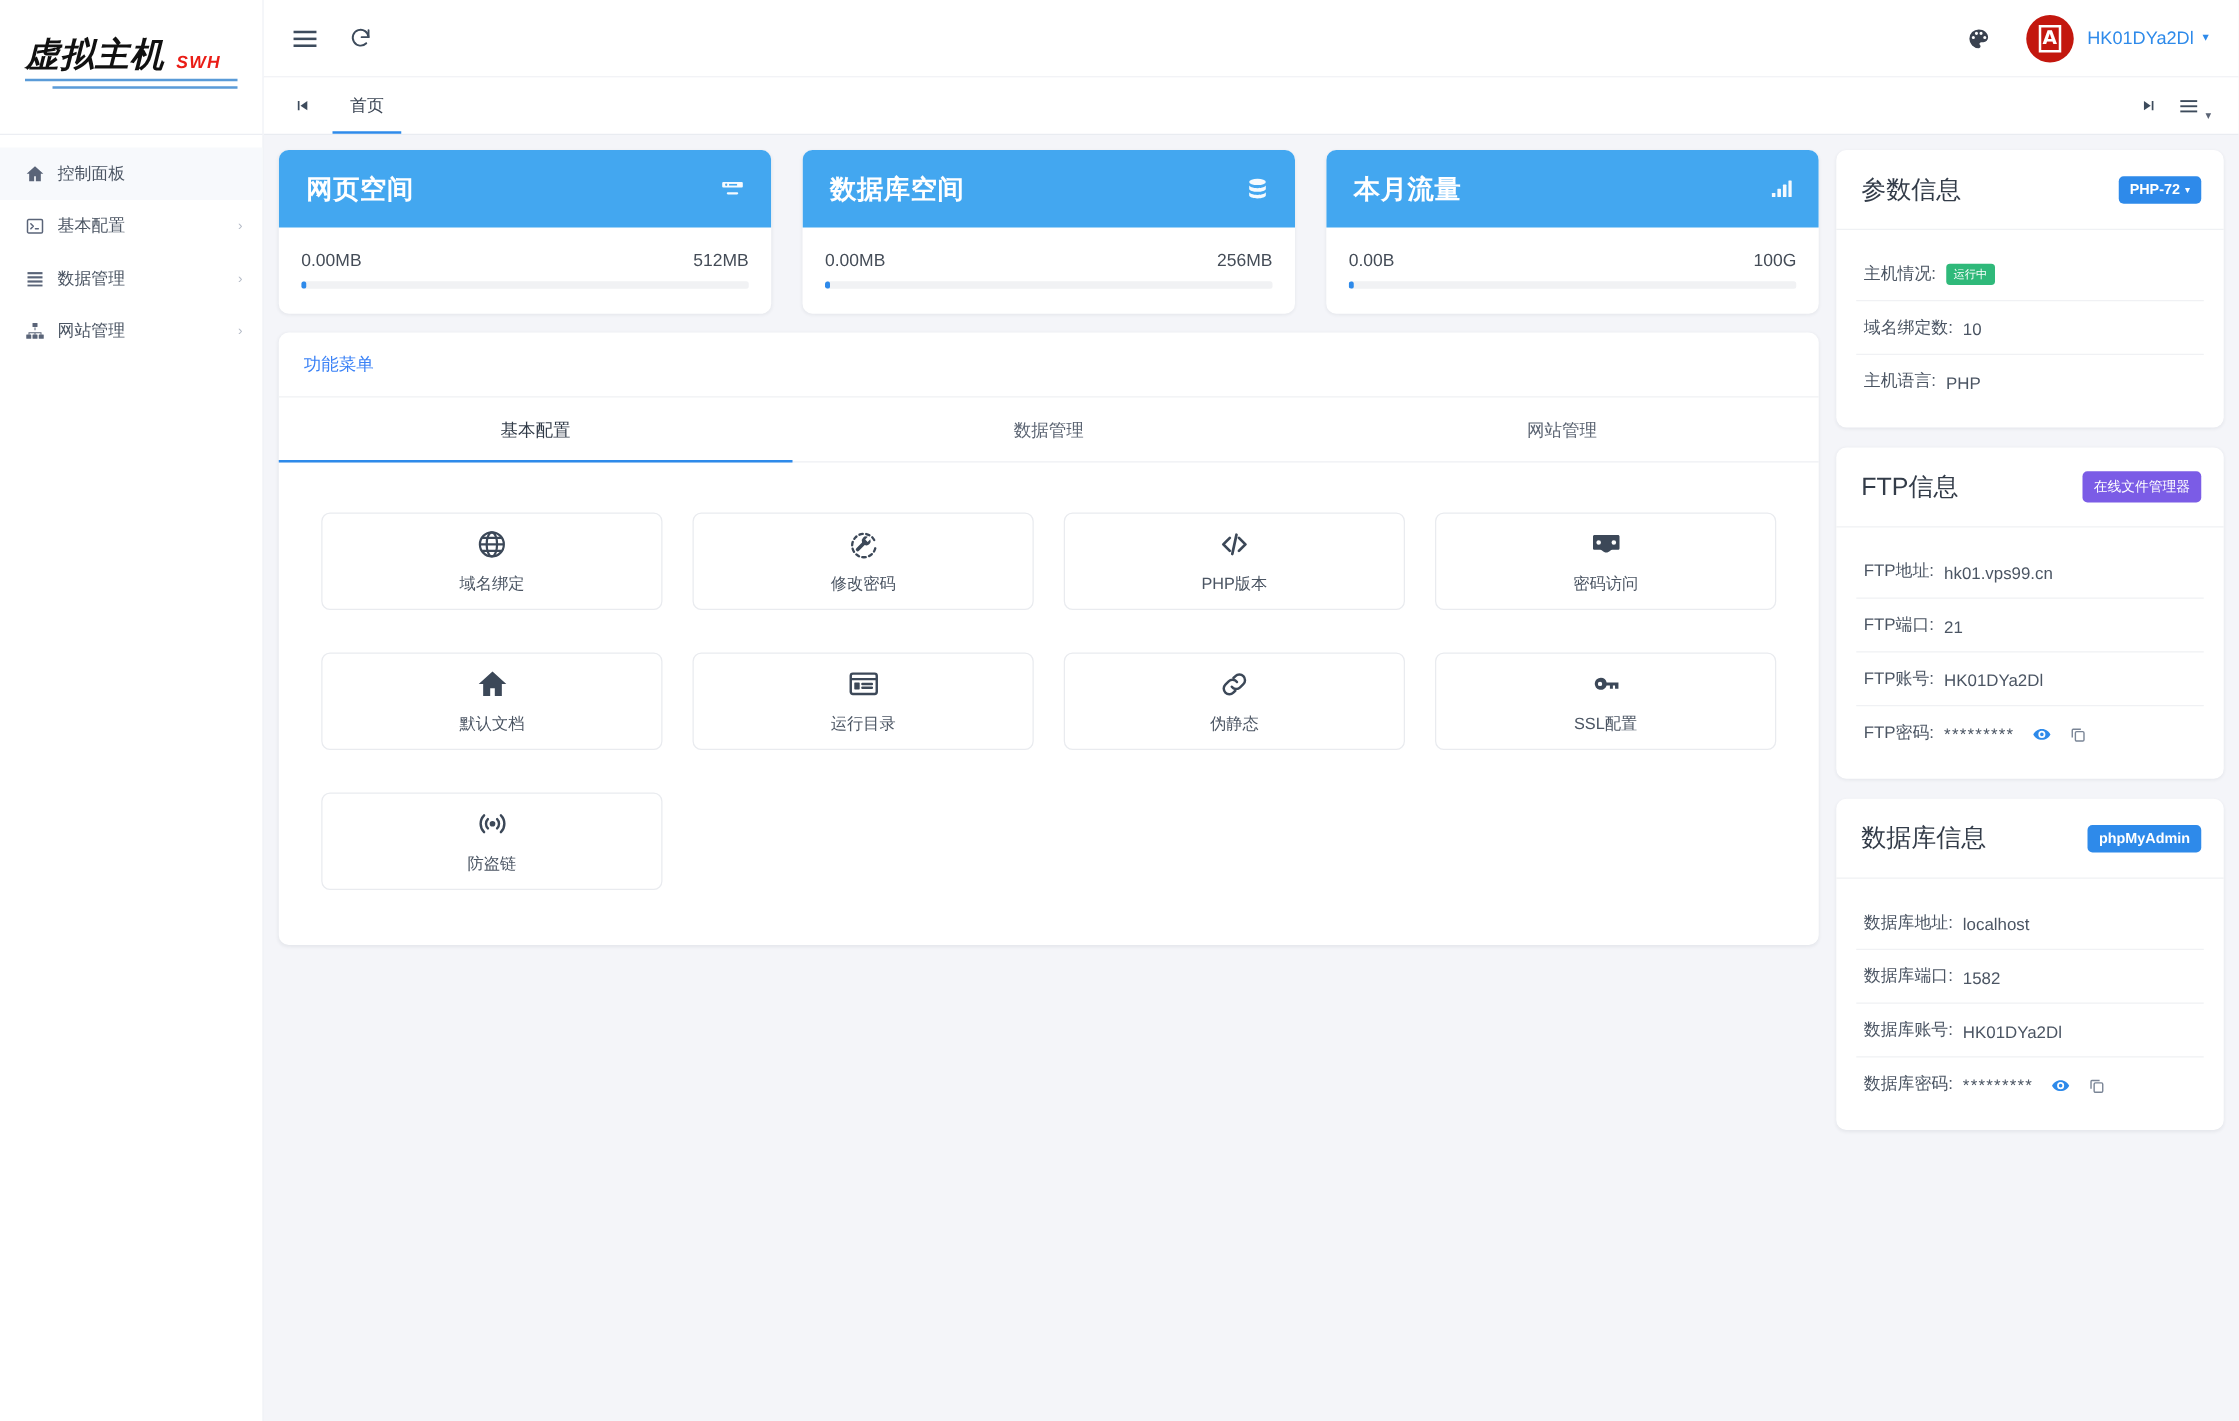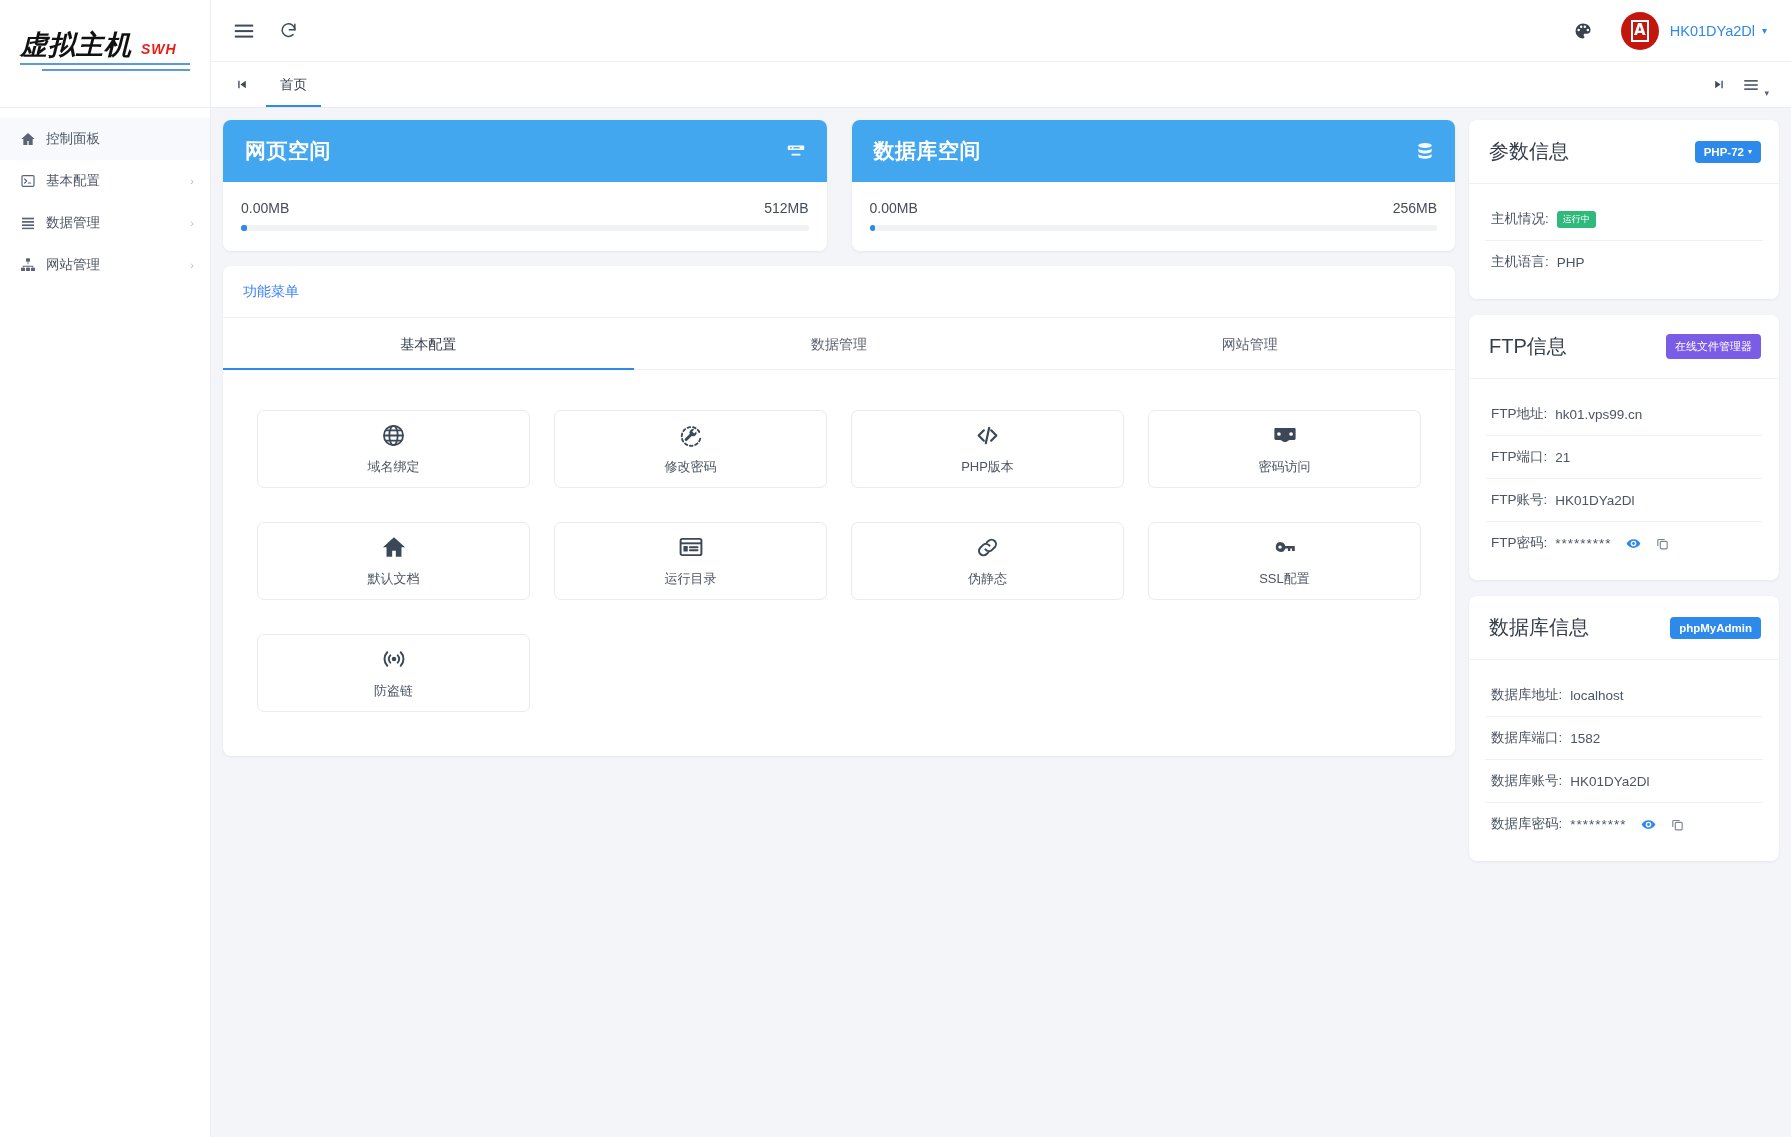--- a/index.html
+++ b/index.html
@@ -125,21 +125,21 @@
   
   .rp { background:#fff; border-radius:8px; box-shadow:0 1px 3px rgba(30,40,60,.07); }
   .rp-head { height:64px; display:flex; align-items:center; justify-content:space-between;
              padding:0 18px 0 20px; border-bottom:1px solid #eff1f4;}
   .rp-title { font-size:20px; color:#333c49; font-weight:400; }
   .badge { font-size:11px; color:#fff; border-radius:4px; padding:5px 9px; display:flex; align-items:center; gap:4px;margin-left:43px;}
   .badge.purple { background:#7b5ce6; }
   .badge.blue { background:#2e8aea; font-weight:700; font-size:11.5px;}
   .badge .bcaret{ font-size:8px; }
   .rp-body { padding:14px 16px 16px 16px; }
-  .rp-row { display:flex; align-items:center; border-bottom:1px solid #f0f1f4;
+  .rp-row { display:flex; align-items:flex-end; border-bottom:1px solid #f0f1f4;
             padding:12px 6px; font-size:13.5px; color:#4b5563; gap:8px;}
   .rp-row:last-child { border-bottom:none; }
   .rp-key { color:#4b5563; }
   .rp-val { color:#4b5563; }
   .state-badge { background:#2fb97a; color:#fff; font-size:9px; padding:2px 6px; border-radius:3px; }
   .pw-dots { letter-spacing:1px; color:#4b5563; }
   .eye { color:#2e8aea; margin-left:6px; cursor:pointer; display:inline-flex; }
   .copy { color:#7a8596; margin-left:6px; cursor:pointer; display:inline-flex; }
   svg { shape-rendering: geometricPrecision; }
 </style>
@@ -312,20 +312,42 @@
               <div class="stat-nums">
                 <span>0.00MB</span>
                 <span>256MB</span>
               </div>
               <div class="bar">
                 <div class="bar-fill" style="width: 1%;"></div>
               </div>
             </div>
           </div>
 
+          <div class="stat-card">
+            <div class="stat-head">
+              <span class="stat-title">本月流量</span>
+              <span class="stat-head-ico">
+                <svg width="20" height="20" viewBox="0 0 24 24" fill="currentColor">
+                  <rect x="3" y="16" width="3.4" height="4" rx=".6"></rect>
+                  <rect x="8.3" y="12" width="3.4" height="8" rx=".6"></rect>
+                  <rect x="13.6" y="8" width="3.4" height="12" rx=".6"></rect>
+                  <rect x="18.9" y="4" width="3.1" height="16" rx=".6"></rect>
+                </svg>
+              </span>
+            </div>
+            <div class="stat-body">
+              <div class="stat-nums">
+                <span>0.00B</span>
+                <span>100G</span>
+              </div>
+              <div class="bar">
+                <div class="bar-fill" style="width: 1%;"></div>
+              </div>
+            </div>
+          </div>
 
         </div>
 
         <div class="panel fn-panel">
           <div class="panel-head">功能菜单</div>
           <div class="fn-tabs">
             <div class="fn-tab active">
               <span>基本配置</span>
             </div>
             <div class="fn-tab">
@@ -459,20 +481,24 @@
               <span>PHP-72</span>
               <span class="bcaret">▾</span>
             </span>
           </div>
           <div class="rp-body">
             <div class="rp-row">
               <span class="rp-key">主机情况:</span>
               <span class="state-badge">运行中</span>
             </div>
             <div class="rp-row">
+              <span class="rp-key">域名绑定数:</span>
+              <span class="rp-val">10</span>
+            </div>
+            <div class="rp-row">
               <span class="rp-key">主机语言:</span>
               <span class="rp-val">PHP</span>
             </div>
           </div>
         </div>
 
         <div class="rp">
           <div class="rp-head">
             <span class="rp-title">FTP信息</span>
             <span class="badge purple">

